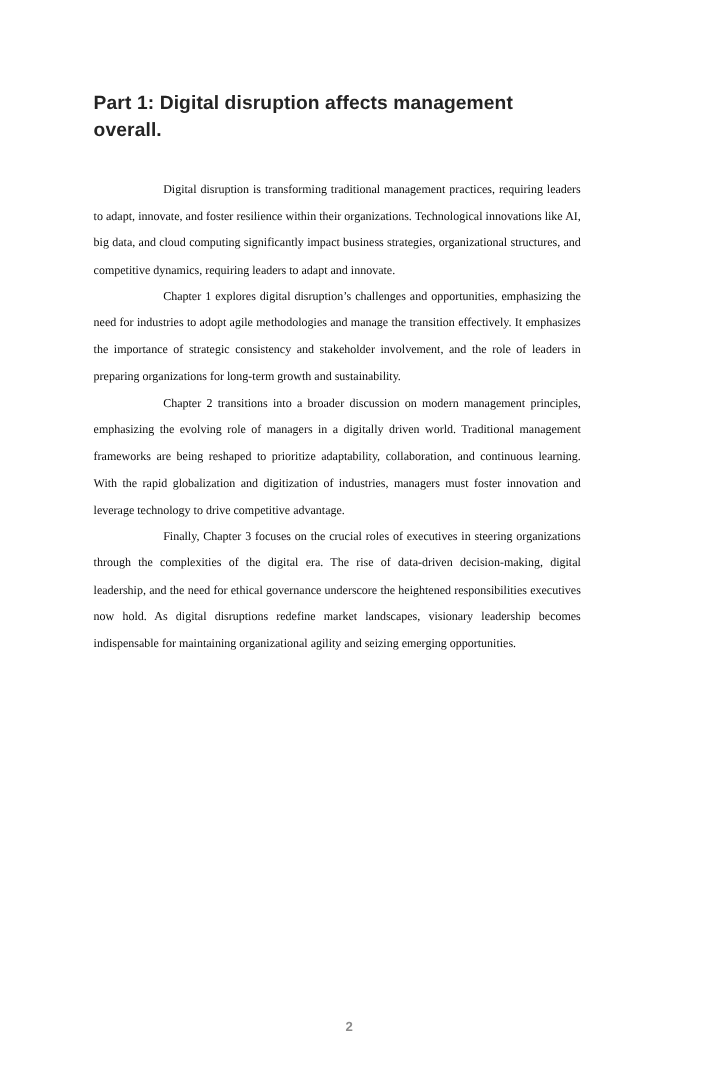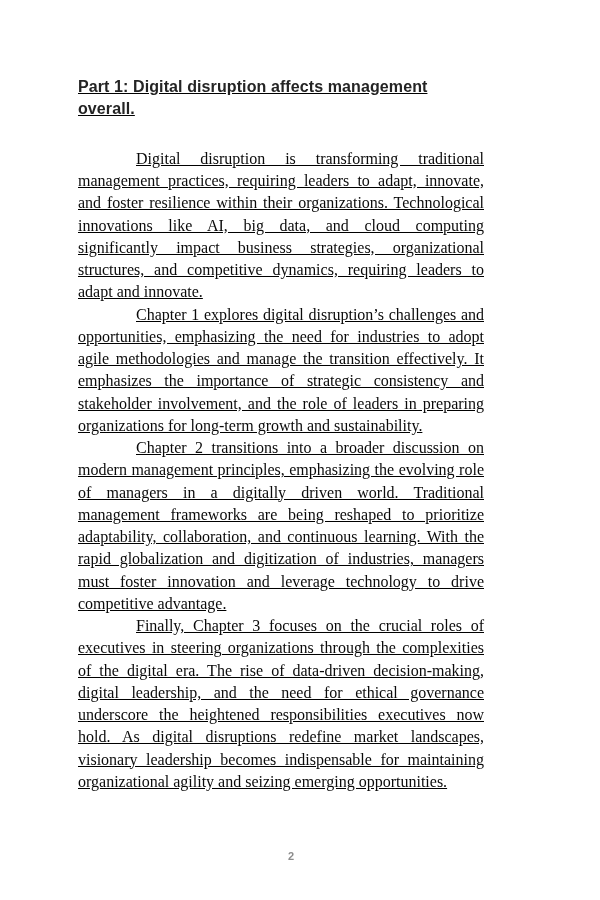--- a/index.html
+++ b/index.html
@@ -8,37 +8,36 @@
     background: #ffffff;
   }
   .page {
     position: relative;
     width: 582px;
     height: 900px;
     background: #ffffff;
     box-sizing: border-box;
     padding: 76px 98px 0 78px;
     overflow: hidden;
-    text-decoration: underline;
   }
   .heading {
     margin: 0 0 27px 0;
     font-family: "Liberation Sans", "DejaVu Sans", sans-serif;
     font-weight: 700;
     font-size: 16px;
     line-height: 1.4;
     letter-spacing: 0.1px;
     color: #242424;
   }
   .body-text p {
     margin: 0;
     text-indent: 58px;
     text-align: justify;
     font-family: "Liberation Serif", "DejaVu Serif", serif;
-    font-size: 16px;
+    font-size: 10px;
     line-height: 22.25px;
     color: #0a0a0a;
   }
   .page-footer {
     position: absolute;
     left: 0;
     right: 0;
     top: 846px;
     text-align: center;
   }

